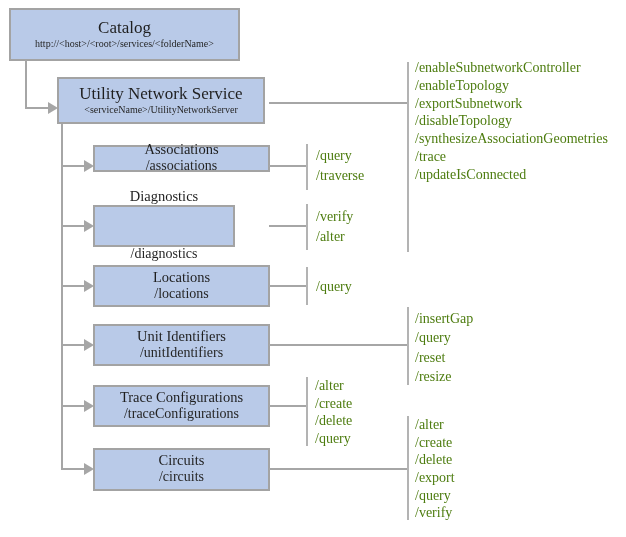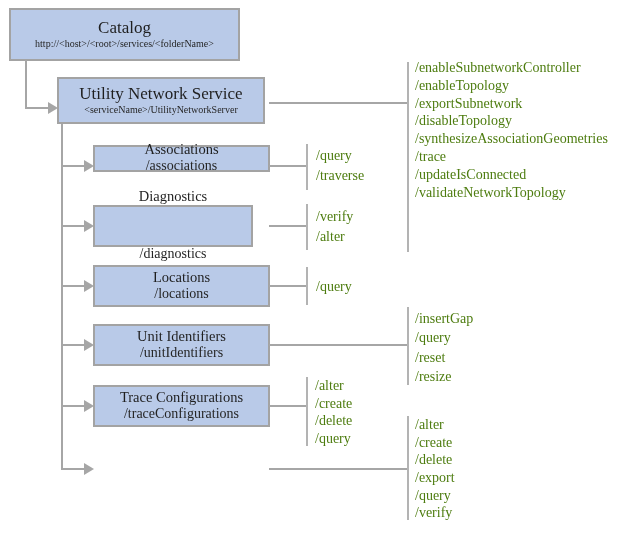--- a/index.html
+++ b/index.html
@@ -42,40 +42,44 @@
   <div class="box t-lg" style="left:57px;top:77px;width:208px;height:47px;">
     <div class="title">Utility Network Service</div>
     <div class="subtitle">&lt;serviceName&gt;/UtilityNetworkServer</div>
   </div>
 
   <div class="box t-md" style="left:93px;top:145px;width:177px;height:27px;">
     <div class="title">Associations</div>
     <div class="subtitle">/associations</div>
   </div>
 
-  <div class="box t-md" style="left:93px;top:205px;width:160px;height:42px;gap:41px;">
+  <div class="box t-md" style="left:93px;top:205px;width:142px;height:42px;gap:41px;">
     <div class="title">Diagnostics</div>
     <div class="subtitle">/diagnostics</div>
   </div>
 
   <div class="box t-md" style="left:93px;top:265px;width:177px;height:42px;">
     <div class="title">Locations</div>
     <div class="subtitle">/locations</div>
   </div>
 
   <div class="box t-md" style="left:93px;top:324px;width:177px;height:42px;">
     <div class="title">Unit Identifiers</div>
     <div class="subtitle">/unitIdentifiers</div>
   </div>
 
   <div class="box t-md" style="left:93px;top:385px;width:177px;height:42px;">
     <div class="title">Trace Configurations</div>
     <div class="subtitle">/traceConfigurations</div>
   </div>
 
+  <div class="box t-md" style="left:93px;top:448px;width:177px;height:43px;">
+    <div class="title">Circuits</div>
+    <div class="subtitle">/circuits</div>
+  </div>
 
   <div class="vline" style="left:25px;top:60px;height:49px;"></div>
   <div class="hline" style="left:25px;top:107px;width:24px;"></div>
   <div class="arrow-right" style="left:48px;top:102px;"></div>
 
   <div class="vline" style="left:61px;top:124px;height:346px;"></div>
 
   <div class="hline" style="left:61px;top:165px;width:24px;"></div>
   <div class="arrow-right" style="left:84px;top:160px;"></div>
 
@@ -116,21 +120,20 @@
   <div class="bracket" style="left:407px;top:416px;height:104px;"></div>
 
   <div class="ops" style="left:415px;top:59px;--lh:17.8px;">
     <div>/enableSubnetworkController</div>
     <div>/enableTopology</div>
     <div>/exportSubnetwork</div>
     <div>/disableTopology</div>
     <div>/synthesizeAssociationGeometries</div>
     <div>/trace</div>
     <div>/updateIsConnected</div>
-    <div>/validateNetworkTopology</div>
   </div>
 
   <div class="ops" style="left:316px;top:146px;--lh:20px;">
     <div>/query</div>
     <div>/traverse</div>
   </div>
 
   <div class="ops" style="left:316px;top:207px;--lh:20px;">
     <div>/verify</div>
     <div>/alter</div>

